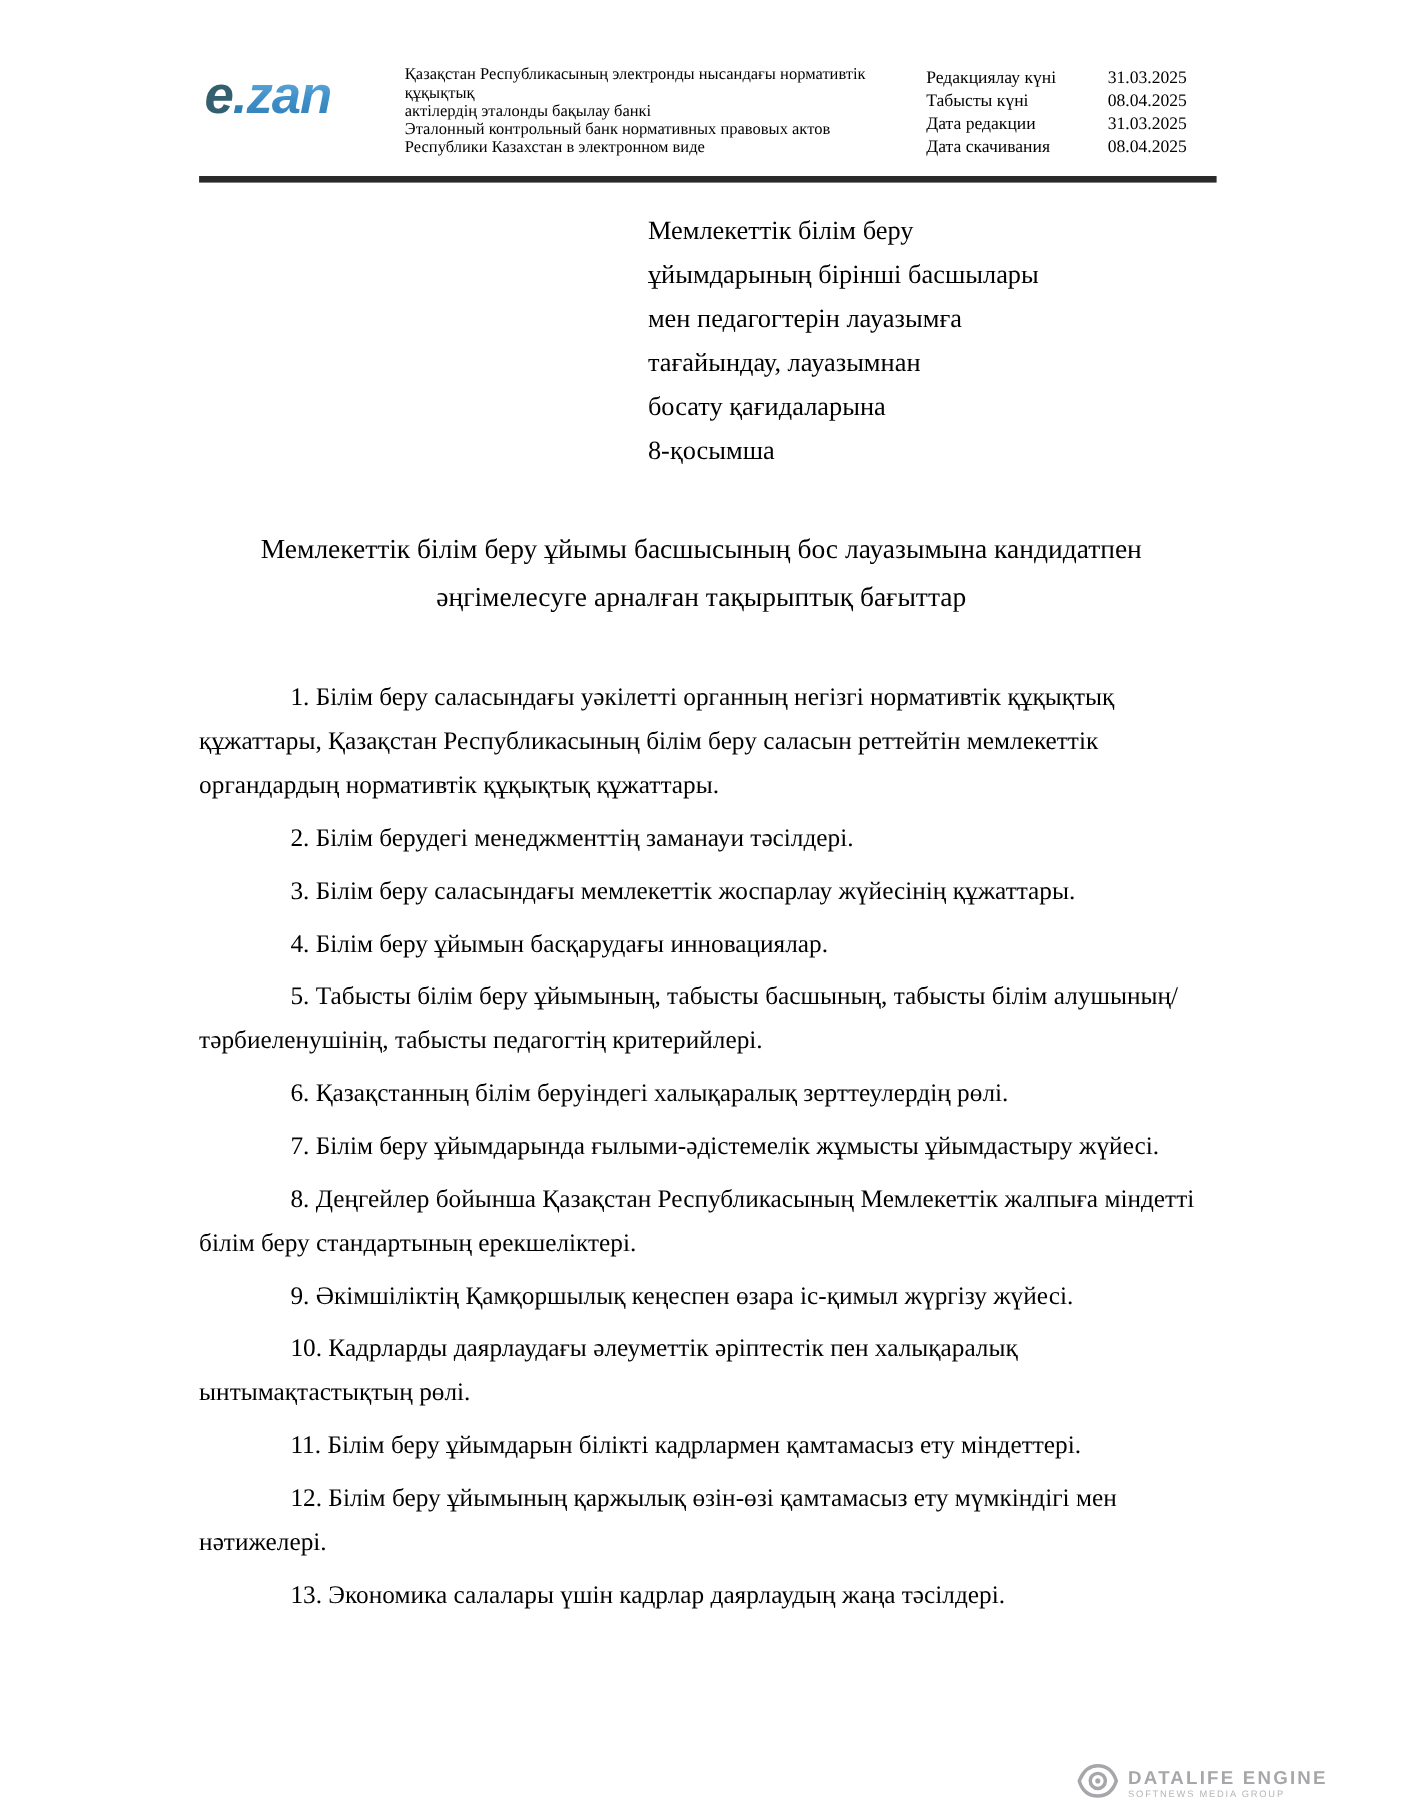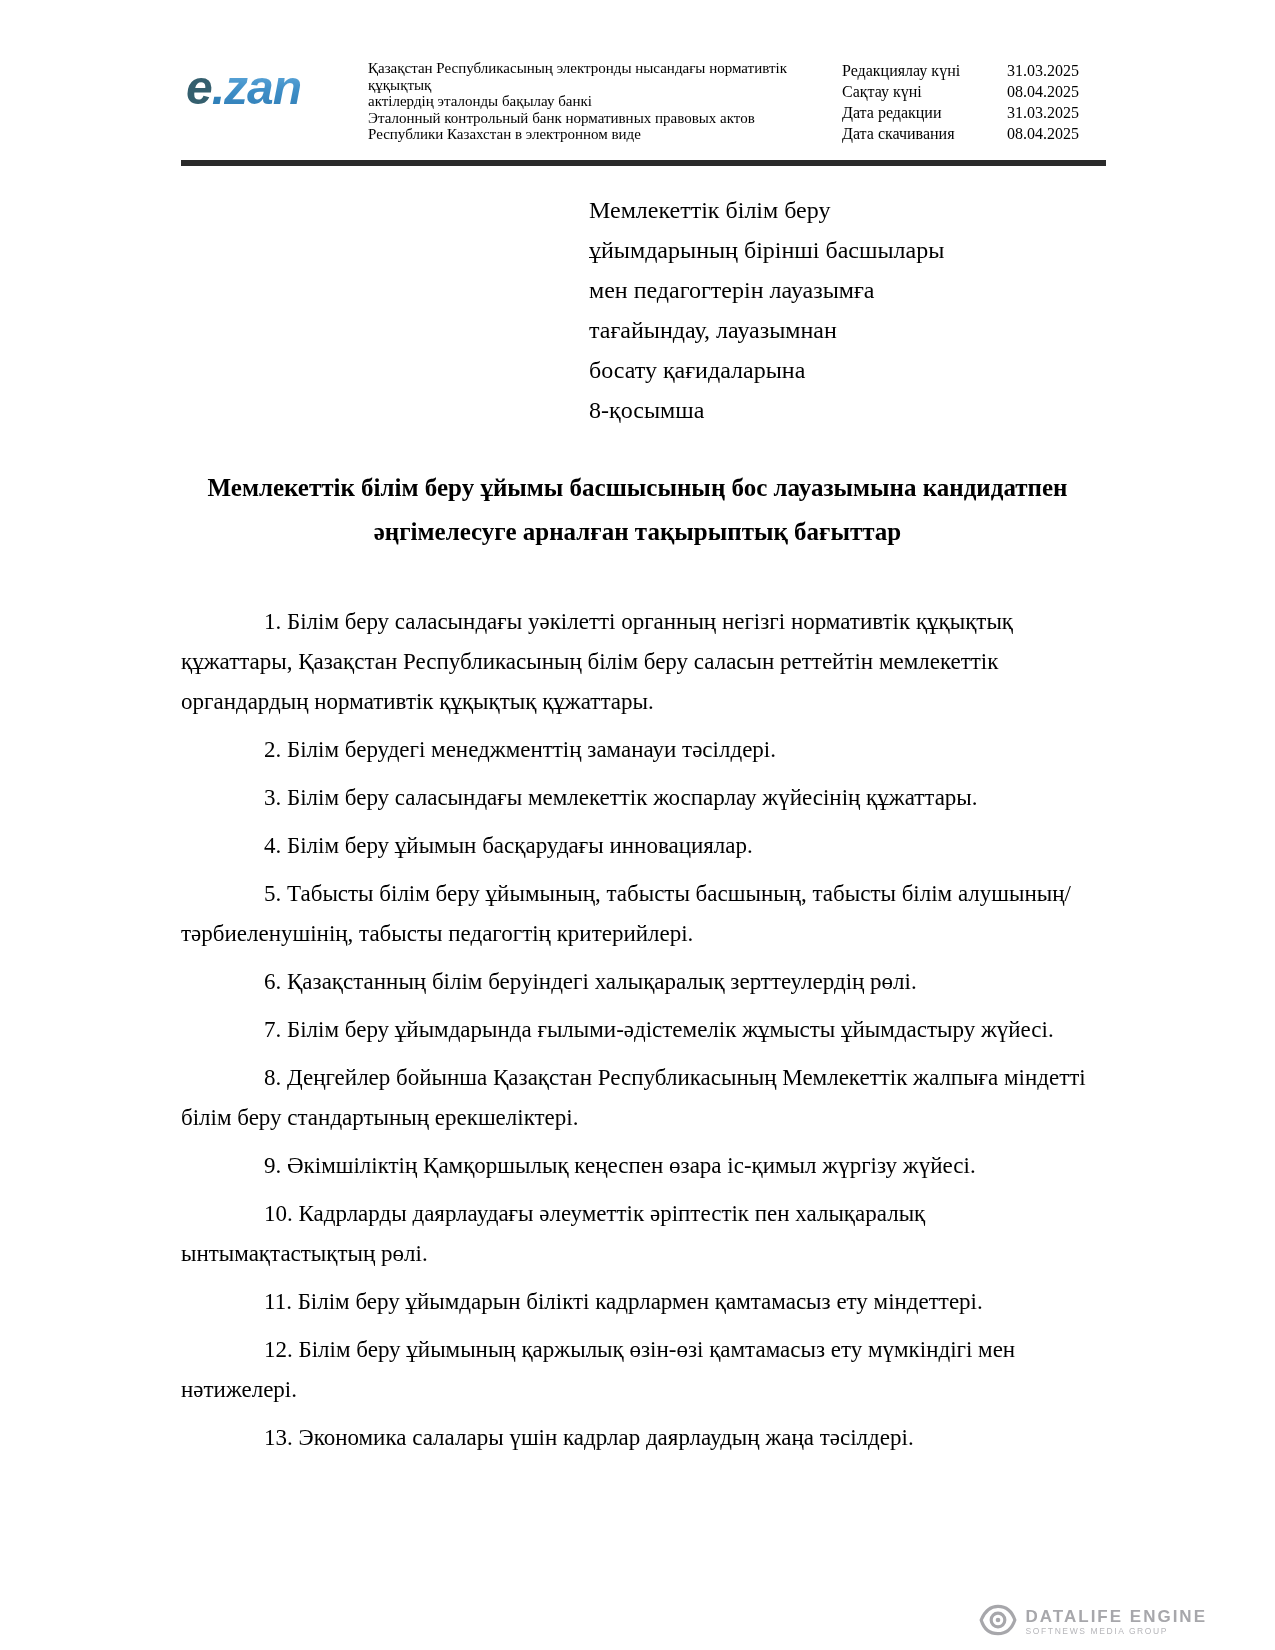--- a/index.html
+++ b/index.html
@@ -62,24 +62,24 @@
   }
   
   .appendix {
     margin: 24px 240px 0 auto;
     width: 400px;
     font-size: 24px;
     line-height: 40px;
   }
   
   .doc-title {
-    margin: 36px auto 0;
+    margin: 48px auto 0;
     padding: 0 120px;
     text-align: center;
-    font-weight: bold;
+    font-weight: normal;
     font-size: 25px;
     line-height: 44px;
   }
   
   .body-text {
     margin-top: 48px;
     padding: 0 111px 0 135px;
     font-size: 23px;
     line-height: 40px;
   }
@@ -125,21 +125,21 @@
     <div>Қазақстан Республикасының электронды нысандағы нормативтік құқықтық</div>
         <div>актілердің эталонды бақылау банкі</div>
         <div>Эталонный контрольный банк нормативных правовых актов</div>
         <div>Республики Казахстан в электронном виде</div>
       </div>
     <div class="dates">
 
         <div>Редакциялау күні</div>
         <div>31.03.2025</div>
 
-        <div>Сақтау күні</div>
+        <div>Табысты күні</div>
         <div>08.04.2025</div>
 
         <div>Дата редакции</div>
         <div>31.03.2025</div>
 
         <div>Дата скачивания</div>
         <div>08.04.2025</div>
       </div>
   </div>
 

